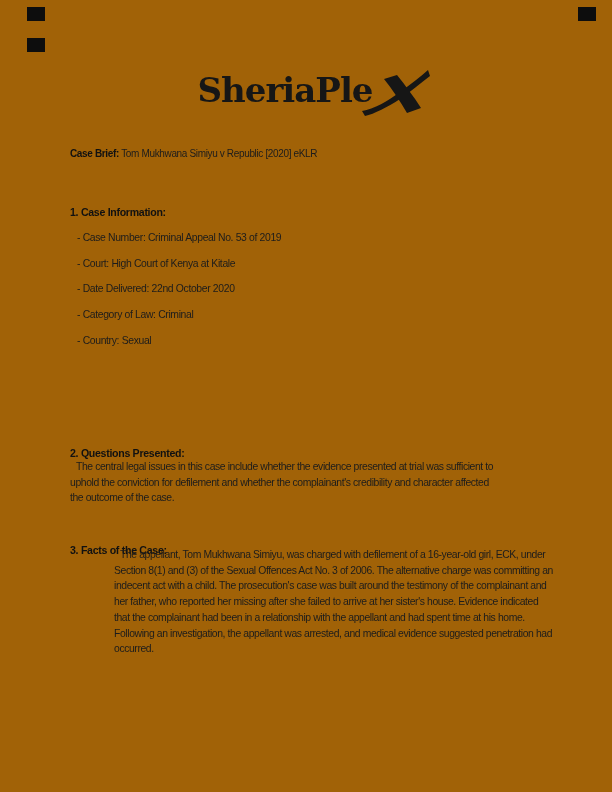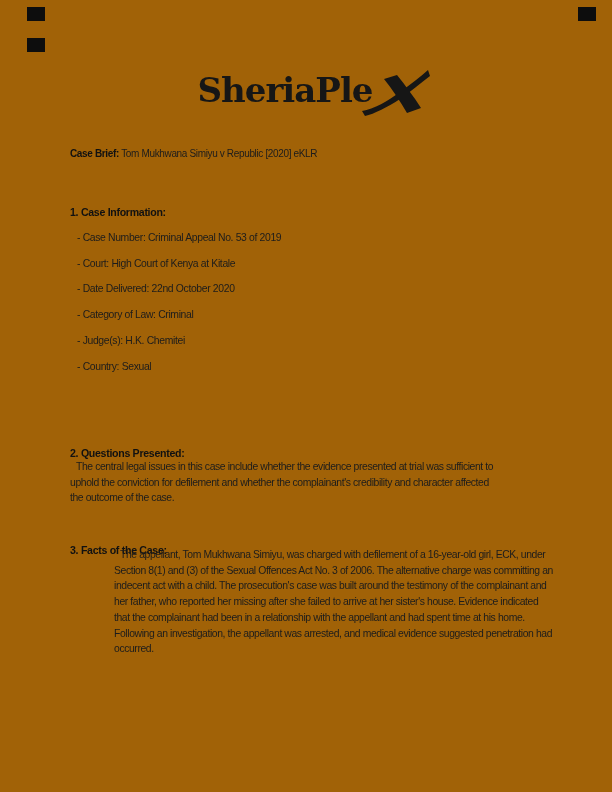--- a/index.html
+++ b/index.html
@@ -128,21 +128,20 @@
   <div class="case-brief">
     <b>Case Brief:</b><span> Tom Mukhwana Simiyu v Republic [2020] eKLR</span>
   </div>
 
   <div class="sec-heading h-1">1. Case Information:</div>
   <div class="info-items">
     <div class="info-item">- Case Number: Criminal Appeal No. 53 of 2019</div>
     <div class="info-item">- Court: High Court of Kenya at Kitale</div>
     <div class="info-item">- Date Delivered: 22nd October 2020</div>
     <div class="info-item">- Category of Law: Criminal</div>
-    <div class="info-item">- Judge(s): H.K. Chemitei</div>
     <div class="info-item">- Country: Sexual</div>
   </div>
 
   <div class="sec-heading h-2">2. Questions Presented:</div>
   <div class="body-para p-2">The central legal issues in this case include whether the evidence presented at trial was sufficient to
 uphold the conviction for defilement and whether the complainant's credibility and character affected
 the outcome of the case.</div>
 
   <div class="sec-heading h-3">3. Facts of the Case:</div>
   <div class="body-para p-3">The appellant, Tom Mukhwana Simiyu, was charged with defilement of a 16-year-old girl, ECK, under

